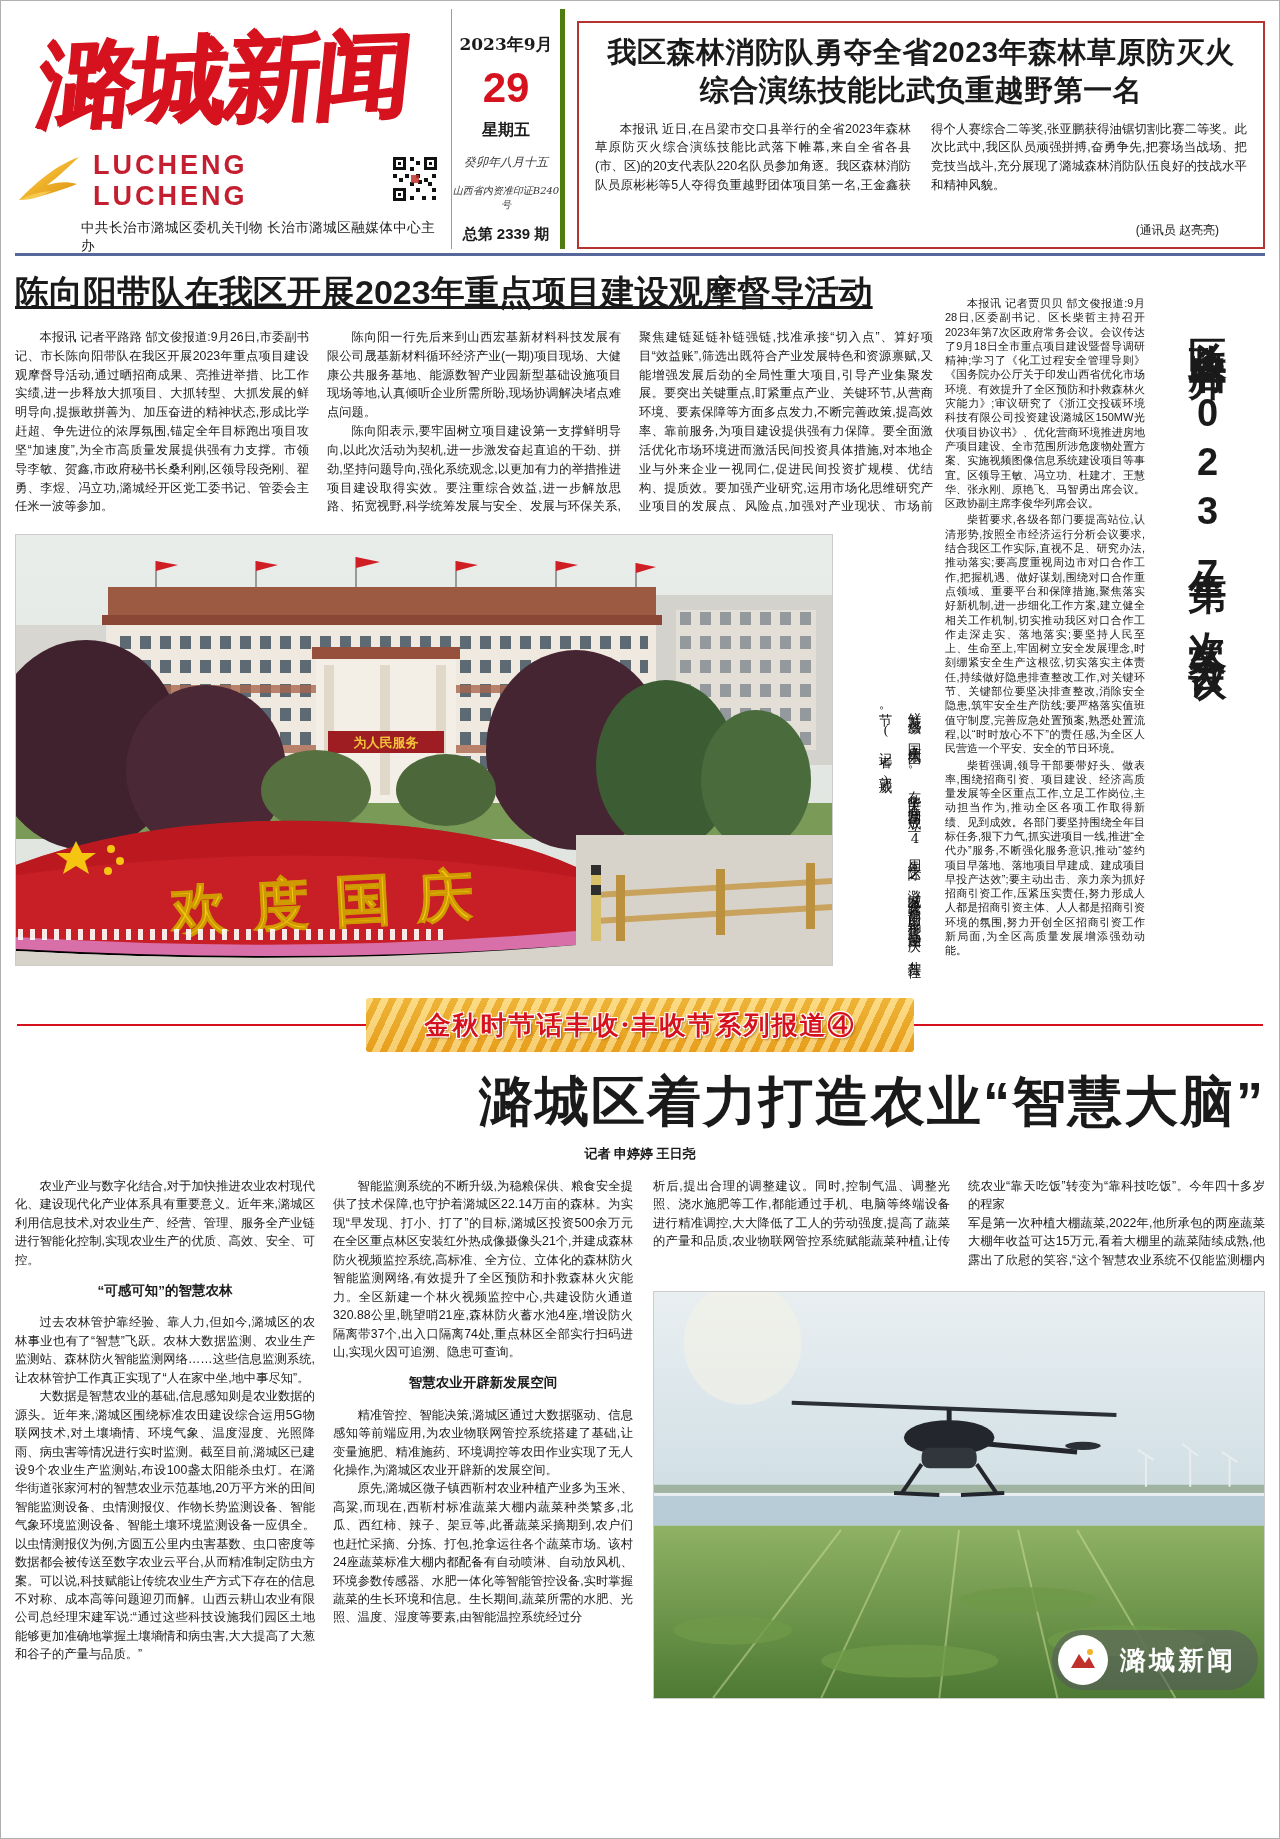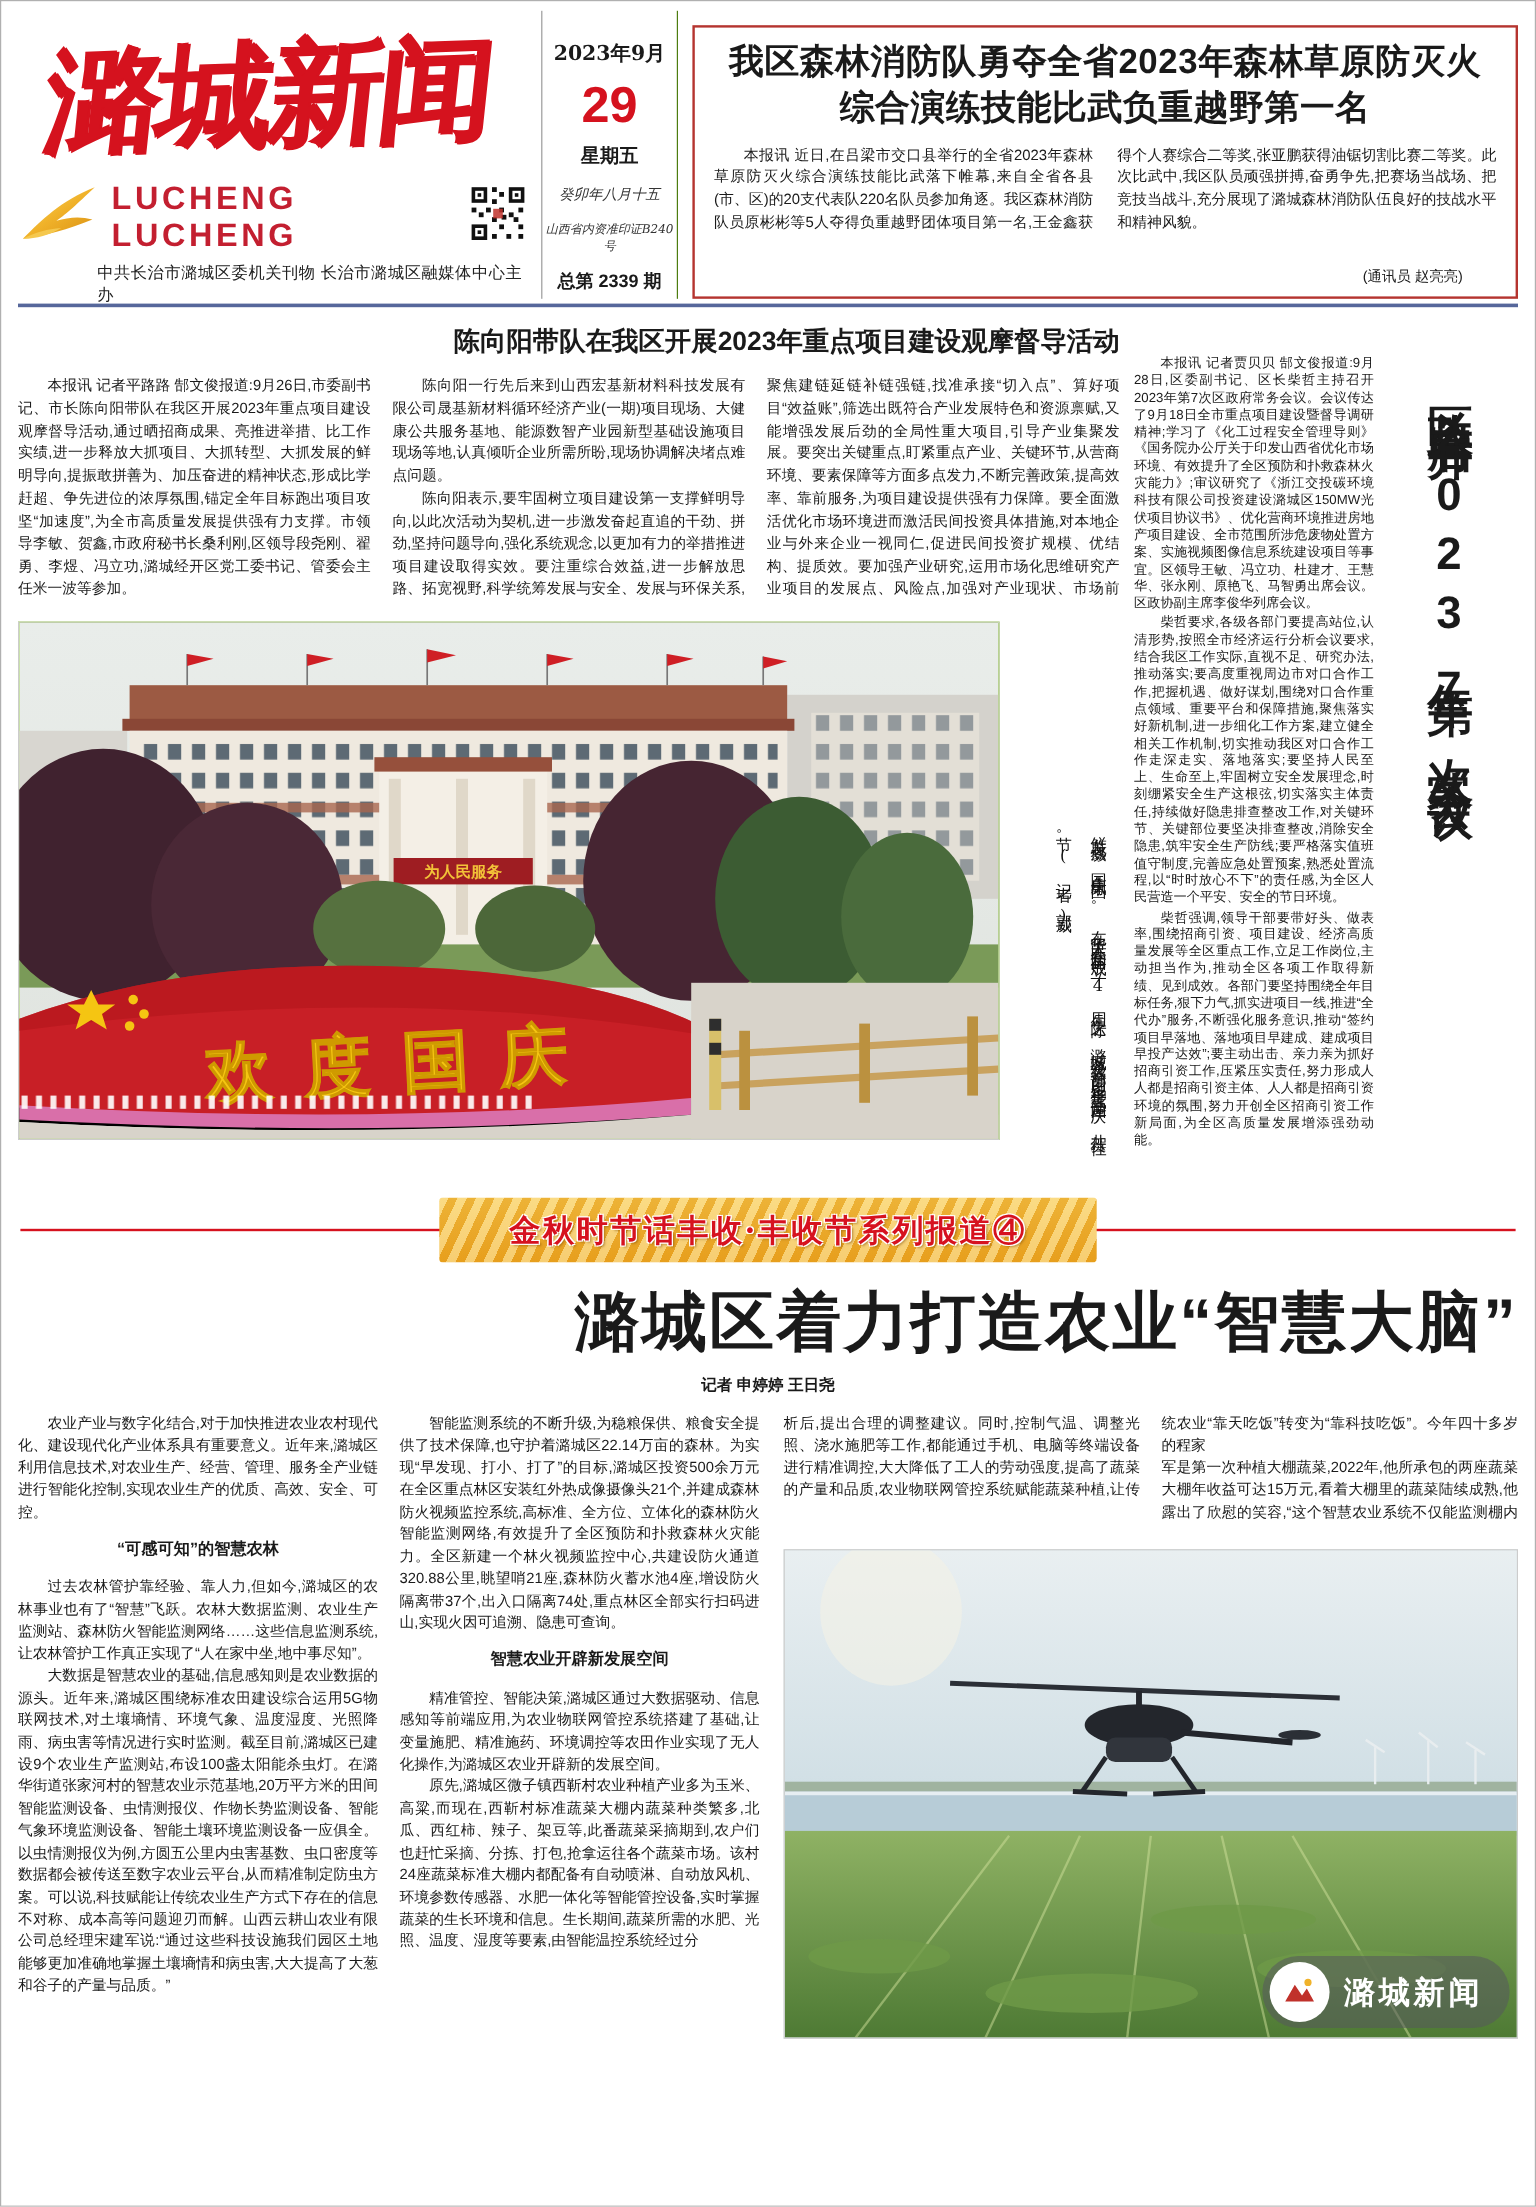--- a/index.html
+++ b/index.html
@@ -11,21 +11,21 @@
   .header { display:flex; gap:12px; padding:8px 14px 4px 14px; height:252px; }
   .masthead-left { width:424px; position:relative; }
   .brand { font-family:"DejaVu Serif", serif; font-weight:900; color:#d5121e;
            font-size:96px; line-height:1.05; letter-spacing:-4px; white-space:nowrap;
            transform:skewX(-8deg) rotate(-2deg); transform-origin:left bottom;
            margin:26px 0 0 18px; text-shadow:2px 1px 0 #d5121e; }
   .brand-row { display:flex; align-items:center; gap:10px; margin:14px 0 0 2px; }
   .brand-latin { font-size:27px; font-weight:800; color:#c31f30; letter-spacing:3px; word-spacing:26px; }
   .publisher { font-size:13.5px; margin:7px 0 0 66px; color:#222; letter-spacing:0.5px; }
 
-  .datebox { width:114px; border-left:1px solid #9b9b9b; border-right:1px solid #4d7c0f;
+  .datebox { width:114px; border-left:1px solid #9b9b9b; border-right:5px solid #4d7c0f;
              text-align:center; padding-top:24px; display:flex; flex-direction:column; gap:13px; }
   .d-ym { font-family:"DejaVu Serif", serif; font-size:17px; font-weight:bold; }
   .d-day { font-size:42px; font-weight:800; color:#d5121e; line-height:0.9; }
   .d-week { font-size:16px; font-weight:bold; }
   .d-lunar { font-family:"DejaVu Serif", serif; font-size:12px; font-style:italic; color:#333; }
   .d-lic { font-family:"DejaVu Serif", serif; font-size:10px; font-style:italic; color:#333; }
   .d-issue { font-size:15px; font-weight:bold; }
 
   .top-article { flex:1; border:2px solid #b5342f; margin-top:12px; padding:10px 16px 6px;
                  display:flex; flex-direction:column; }
@@ -33,21 +33,21 @@
   .top-body { column-count:2; column-gap:20px; font-size:12.4px; line-height:1.52;
               text-align:justify; margin-top:10px; height:116px; overflow:hidden; }
   .top-body p { text-indent:2em; }
   .top-byline { text-align:right; font-size:12px; padding:2px 28px 2px 0; }
 
   .header-rule { border-top:3px solid #56679b; margin:0 14px; }
 
   
   .main { display:flex; gap:12px; padding:6px 14px 0; height:730px; }
   .main-left { width:918px; }
-  .lead-headline { text-align:right; font-size:22px; font-weight:900; letter-spacing:0; margin:8px 0 12px; white-space:nowrap; }
+  .lead-headline { text-align:left; font-size:34px; font-weight:900; letter-spacing:0; margin:8px 0 12px; white-space:nowrap;text-decoration:underline; }
   .lead-cols { column-count:3; column-gap:18px; font-size:12.3px; line-height:1.53;
                text-align:justify; height:196px; overflow:hidden; }
   .lead-cols p { text-indent:2em; }
   .photo-row { display:flex; gap:6px; margin-top:10px; height:432px; }
   .photo-main { width:818px; border:1px solid #ccc; background:#84cc16; }
   .photo-caption { width:90px; writing-mode:vertical-rl; text-orientation:upright;
                    font-family:"DejaVu Serif", serif; font-size:13.5px; line-height:2.15;
                    letter-spacing:3px; padding-top:168px; color:#111; }
 
   .sidebar { flex:1; display:flex; gap:4px; }

